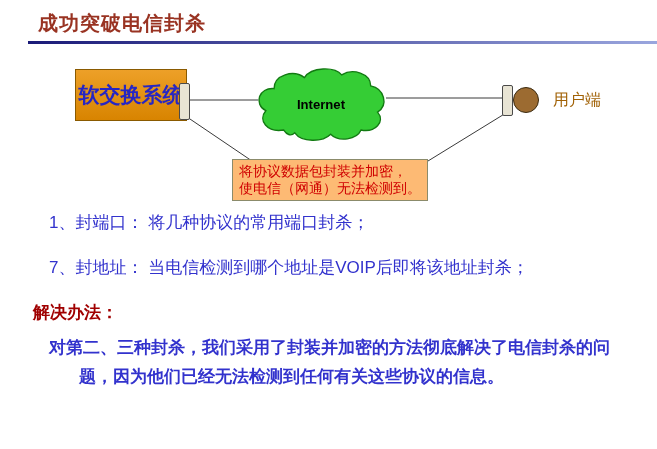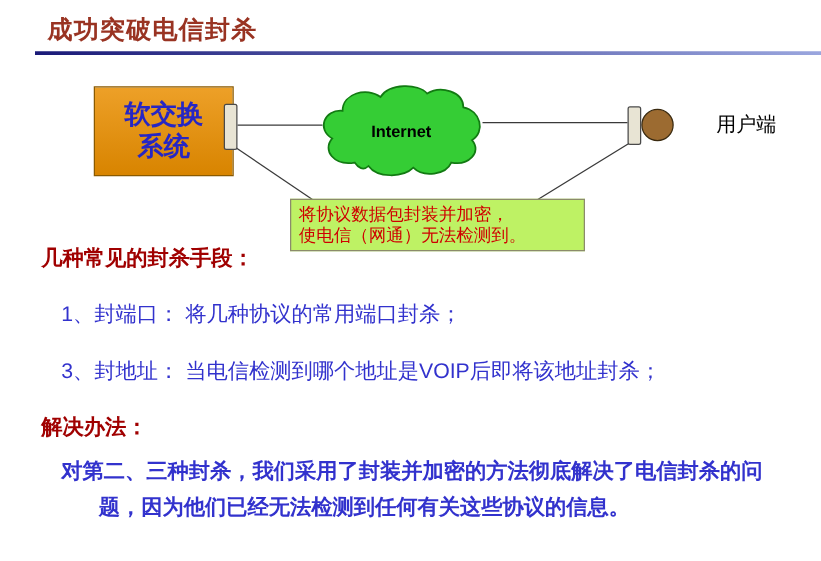--- a/index.html
+++ b/index.html
@@ -11,45 +11,45 @@
     position:absolute;left:38px;top:10px;
     font-family:"Liberation Serif",serif;
     font-size:20px;font-weight:bold;color:#993322;letter-spacing:1px;
   }
   .title-rule{
     position:absolute;left:28px;right:0;top:41px;height:3px;
     background:linear-gradient(to right,#1a1a78,#9aa6de);
   }
   
   .softswitch-box{
-    position:absolute;left:75px;top:69px;width:112px;height:72px;
+    position:absolute;left:75px;top:69px;width:112px;height:52px;
     background:linear-gradient(#eda028,#d88400);
     border:1px solid #8a5a00;box-sizing:border-box;
-    display:flex;flex-direction:column;align-items:center;justify-content:center;
+    display:flex;align-items:center;justify-content:center;
     color:#2626c4;font-weight:bold;font-size:21px;line-height:26px;
   }
   .connector{
     position:absolute;background:#e8e4d4;border:1px solid #4a4a4a;
     border-radius:2px;box-sizing:border-box;z-index:3;
   }
   .connector.left{left:179px;top:83px;width:11px;height:37px;}
   .connector.right{left:502px;top:85px;width:11px;height:31px;}
   .user-head{
     position:absolute;left:513px;top:87px;width:26px;height:26px;
     border-radius:50%;background:#9c6b31;border:1px solid #3a2a10;
     box-sizing:border-box;z-index:2;
   }
   .user-label{
-    position:absolute;left:553px;top:90px;font-size:16px;color:#000000;margin-left:20px;
+    position:absolute;left:553px;top:90px;font-size:16px;color:#a16207;
   }
   .cloud-svg{position:absolute;left:252px;top:63px;width:138px;height:83px;z-index:2;}
   .wires{position:absolute;left:0;top:0;width:657px;height:210px;z-index:1;pointer-events:none;}
   .callout{
-    position:absolute;left:232px;top:159px;width:236px;
-    background:#bef264;border:1px solid #8b8b6b;box-sizing:border-box;
+    position:absolute;left:232px;top:159px;width:196px;
+    background:#fdba74;border:1px solid #8b8b6b;box-sizing:border-box;
     padding:3px 6px;font-size:14px;line-height:17px;color:#cf0000;z-index:4;
   }
   
   .body-text{position:absolute;left:33px;top:192px;width:614px;}
   .heading{color:#a00000;font-weight:bold;font-size:17px;line-height:29px;margin:0;}
   .blue{color:#3232cd;font-size:17px;line-height:29px;margin:16px;}
   .sol{margin-top:6px;}
   .hang{max-width:575px;padding-left:30px;text-indent:-30px;font-weight:bold;}
 </style>
 </head>
@@ -82,20 +82,19 @@
 
   <div class="user-head"></div>
   <div class="user-label">用户端</div>
 
   <div class="callout">
     <div>将协议数据包封装并加密，</div>
     <div>使电信（网通）无法检测到。</div>
   </div>
 
   <div class="body-text">
-    <p class="heading">几种常见的封杀手段：</p>
     <p class="blue">1、封端口： 将几种协议的常用端口封杀；</p>
-    <p class="blue">3、封地址： 当电信检测到哪个地址是VOIP后即将该地址封杀；</p>
+    <p class="blue">7、封地址： 当电信检测到哪个地址是VOIP后即将该地址封杀；</p>
     <p class="heading">解决办法：</p>
     <p class="blue sol hang">对第二、三种封杀，我们采用了封装并加密的方法彻底解决了电信封杀的问题，因为他们已经无法检测到任何有关这些协议的信息。</p>
   </div>
 
 </div>
 
 </body></html>

